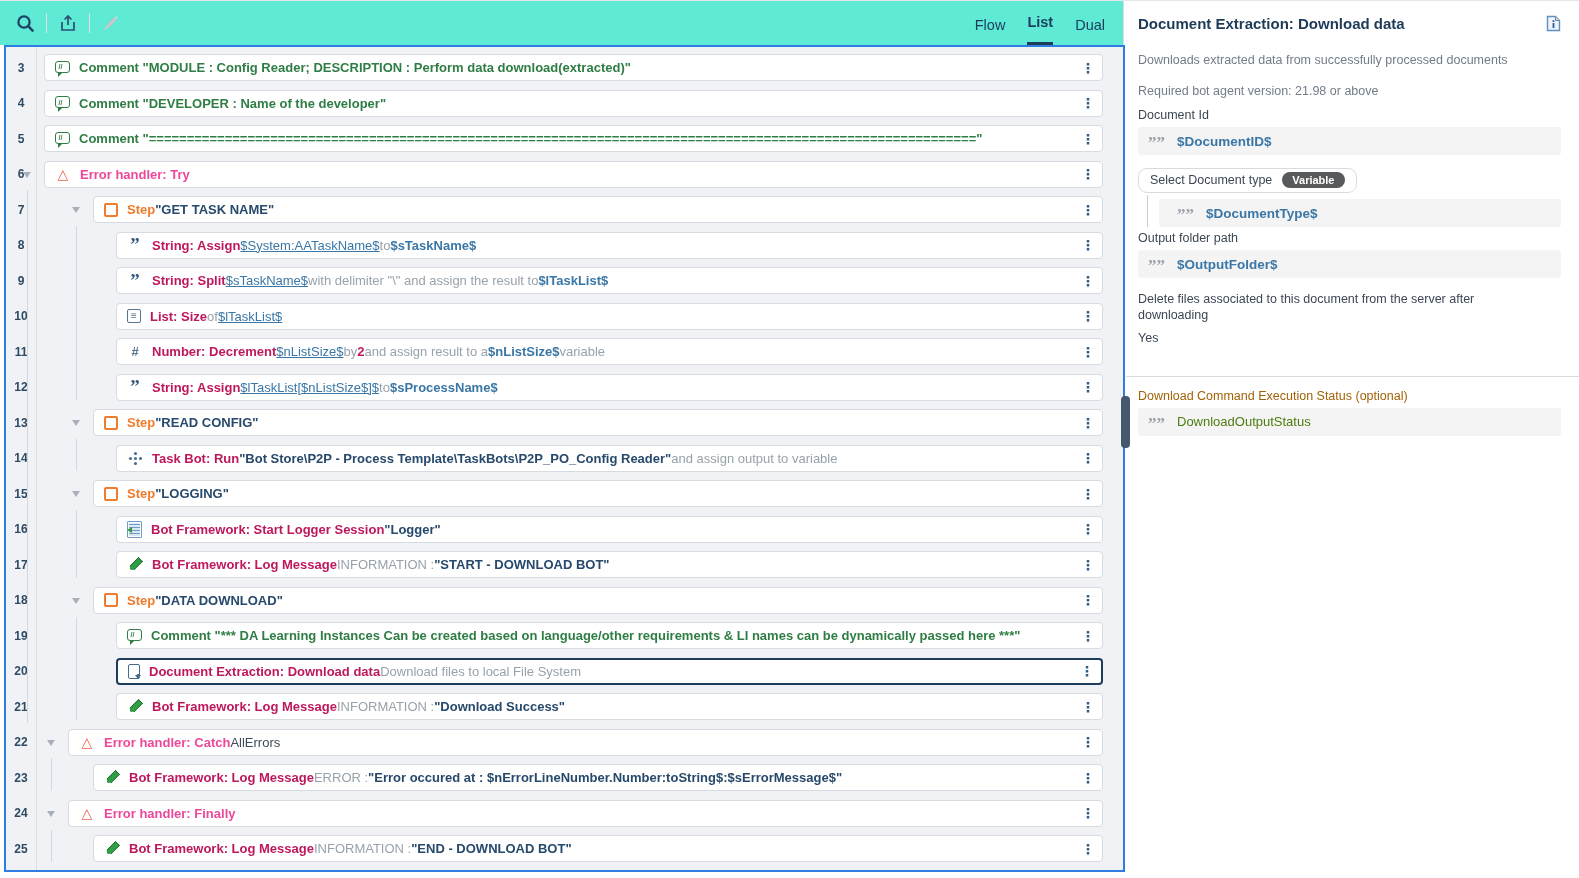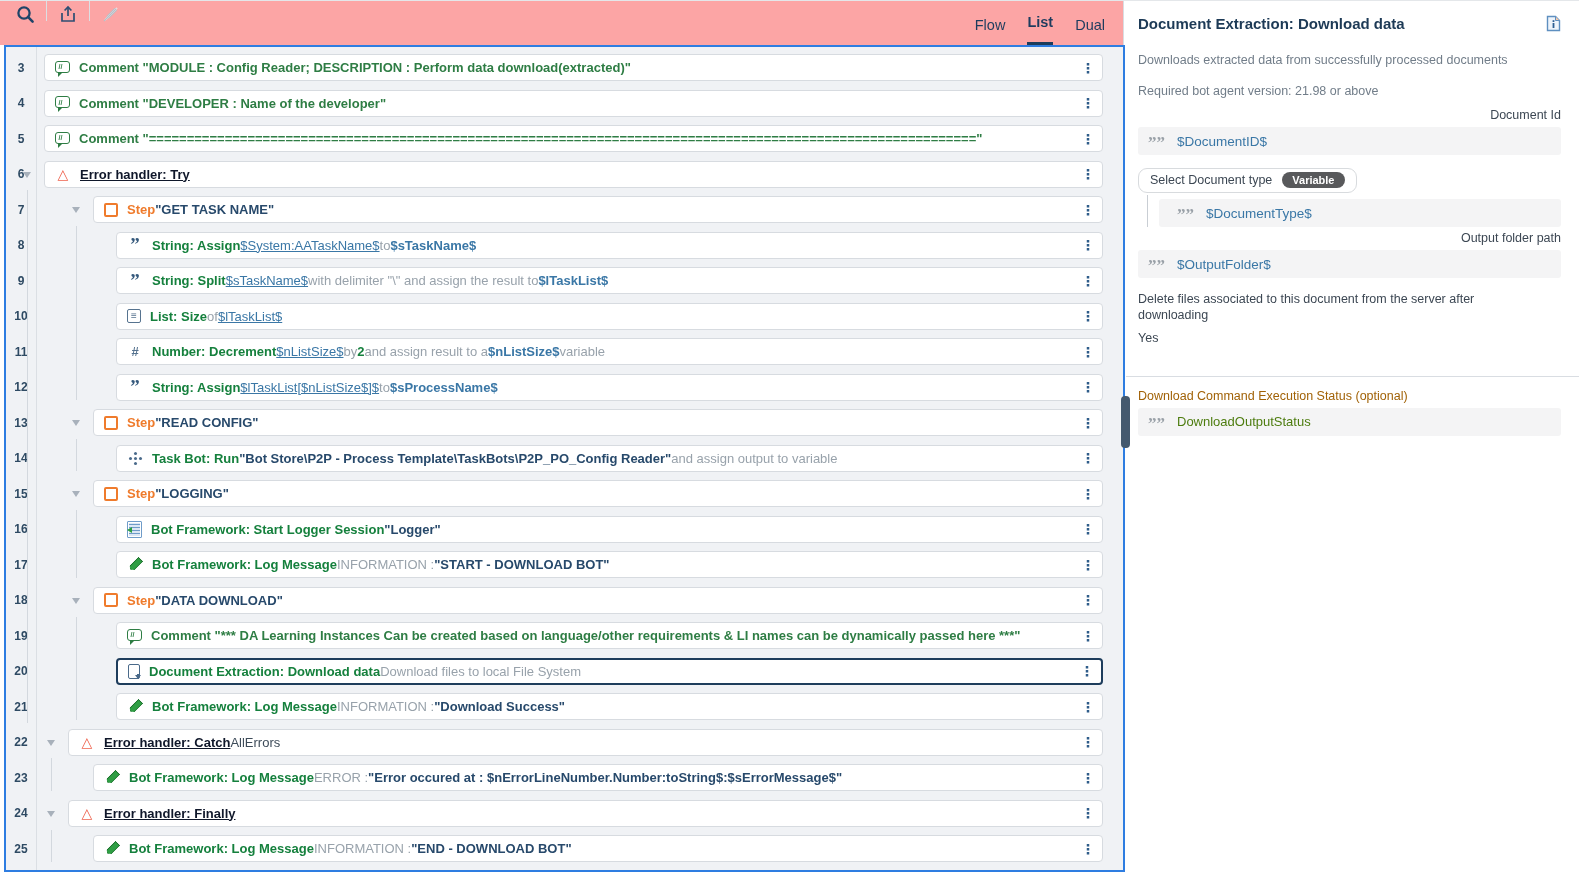--- a/index.html
+++ b/index.html
@@ -2,22 +2,22 @@
 <html><head>
 <meta charset="utf-8">
 <style>
   html,body{margin:0;padding:0;}
   body{
     width:1579px;height:878px;overflow:hidden;background:#fff;
     font-family:"Liberation Sans","DejaVu Sans",sans-serif;
     position:relative;border-top:1px solid #e4e7ea;box-sizing:border-box;
   }
   
-  .toolbar{position:absolute;left:0;top:0;width:1123px;height:44px;background:#fca5a5;
-    display:flex;align-items:flex-start;padding-left:12px;box-sizing:border-box;}
+  .toolbar{position:absolute;left:0;top:0;width:1123px;height:44px;background:#5eead4;
+    display:flex;align-items:center;padding-left:12px;box-sizing:border-box;}
   .tb-icon{display:inline-flex;align-items:center;justify-content:center;width:26px;height:26px;cursor:pointer;}
   .tb-sep{width:1px;height:20px;background:#dcdfe3;margin:0 8px;}
   .tabs{position:absolute;right:18px;top:0;height:44px;display:flex;align-items:center;gap:22px;}
   .tab{font-size:14.5px;color:#1d3c5e;height:44px;display:flex;align-items:center;cursor:pointer;box-sizing:border-box;padding-top:3px;}
   .tab.active{border-bottom:3px solid #1d3c5b;padding-top:0;font-weight:bold;}
   .top-sep{position:absolute;left:1123px;top:0;width:1px;height:44px;background:#d9dde2;}
 
   
   .list-panel{position:absolute;left:4px;top:44px;width:1121px;height:827px;
     border:2px solid #2e7de1;background:#f0f2f5;box-sizing:border-box;overflow:hidden;}
@@ -29,29 +29,29 @@
   .ind{flex:none;}
   .expander{position:absolute;top:11px;width:0;height:0;
     border-left:4.5px solid transparent;border-right:4.5px solid transparent;border-top:6px solid #a8b1bb;cursor:pointer;}
   .card{flex:1;height:27px;background:#fff;border:1px solid #d7dbe0;border-radius:4px;
     display:flex;align-items:center;padding:0 26px 0 10px;position:relative;overflow:hidden;
     white-space:nowrap;box-sizing:border-box;font-size:13px;cursor:pointer;}
   .card.selected{border:2px solid #1e3d5c;}
   .kebab{position:absolute;right:7px;top:50%;transform:translateY(-50%);color:#2f5d8a;
     font-size:14px;font-weight:bold;cursor:pointer;line-height:1;}
   
-  .t-n,.t-b{font-weight:bold;color:#15803d;}
+  .t-n,.t-b{font-weight:bold;color:#be185d;}
   .t-p{color:#3d4b59;}
   .t-m{color:#98a2ab;}
   .t-v{color:#3a77a6;text-decoration:underline;}
   .t-vb{color:#3a77a6;font-weight:bold;}
   .t-q{color:#27496b;font-weight:bold;}
   .t-c{color:#2e7d44;font-weight:bold;}
   .t-s{color:#ef7b2c;font-weight:bold;}
-  .t-e{color:#0f172a;font-weight:bold;text-decoration:underline;}
+  .t-e{color:#ec4899;font-weight:bold;}
   
   .ric{flex:none;margin-right:9px;display:inline-flex;align-items:center;justify-content:center;width:16px;height:16px;position:relative;}
   .ic-comment{width:13px;height:10px;border:1.5px solid #2e7d44;border-radius:3px;margin-top:-2px;}
   .ic-comment::before{content:"//";font-size:7px;font-weight:bold;color:#2e7d44;position:absolute;left:2.5px;top:0.5px;line-height:9px;}
   .ic-comment::after{content:"";position:absolute;left:1.5px;bottom:-5px;width:0;height:0;
     border:2.5px solid transparent;border-top-color:#2e7d44;border-left-color:#2e7d44;}
   .ic-string::before{content:"\201D";font-family:"Liberation Serif",serif;font-weight:bold;font-size:19px;color:#35597c;line-height:22px;}
   .ic-list{width:12px;height:12px;border:1.5px solid #56738f;border-radius:2px;}
   .ic-list::before{content:"≡";font-size:10px;color:#56738f;line-height:10px;}
   .ic-number::before{content:"#";font-size:13px;font-weight:bold;color:#56738f;}
@@ -72,24 +72,24 @@
   
   .scroll-thumb{position:absolute;left:1121px;top:395px;width:9px;height:52px;background:#44596e;border-radius:4px;z-index:5;cursor:pointer;}
 
   
   .inspector{position:absolute;left:1126px;top:0;width:453px;height:878px;background:#fff;
     box-sizing:border-box;padding:14px 18px 0 12px;}
   .insp-head{display:flex;align-items:flex-start;justify-content:space-between;}
   .insp-title{font-size:15px;font-weight:bold;color:#1d3a56;}
   .insp-desc{margin-top:17px;color:#717d89;font-size:12.5px;}
   .insp-ver{margin-top:17px;color:#717d89;font-size:12.5px;}
-  .f-label{margin-top:10px;color:#3c4753;font-size:12.5px;text-align:right;}
+  .f-label{margin-top:10px;color:#3c4753;font-size:12.5px;}
   .field{margin-top:5px;background:#f4f4f5;border-radius:3px;height:28px;display:flex;align-items:center;padding:0 10px;box-sizing:border-box;cursor:text;}
   .fq{color:#9aa1a8;font-weight:bold;font-size:17px;font-family:"Liberation Serif",serif;margin-right:12px;line-height:10px;margin-top:4px;}
-  .fval-var{color:#3a77a6;font-weight:normal;font-size:13.5px;}
+  .fval-var{color:#3a77a6;font-weight:bold;font-size:13.5px;}
   .fval-out{color:#4d7c0f;font-size:13px;}
   .sel-box{margin-top:13px;display:inline-flex;align-items:center;gap:10px;border:1px solid #d8dbde;border-radius:9px;
     padding:3px 11px 4px 11px;background:#fff;cursor:pointer;}
   .sel-label{font-size:12.5px;color:#3c4753;}
   .badge{background:#58595b;color:#fff;font-size:11px;font-weight:bold;padding:2px 10px;border-radius:9px;}
   .sub-wrap{display:flex;margin-top:2px;}
   .sub-vline{width:1px;background:#c9ced4;margin-left:9px;flex:none;}
   .sub-field{flex:1;margin-left:11px;}
   .sub-field .field{margin-top:4px;padding-left:18px;}
   .del-text{margin-top:13px;color:#3c4753;font-size:12.5px;line-height:1.3;width:345px;}

